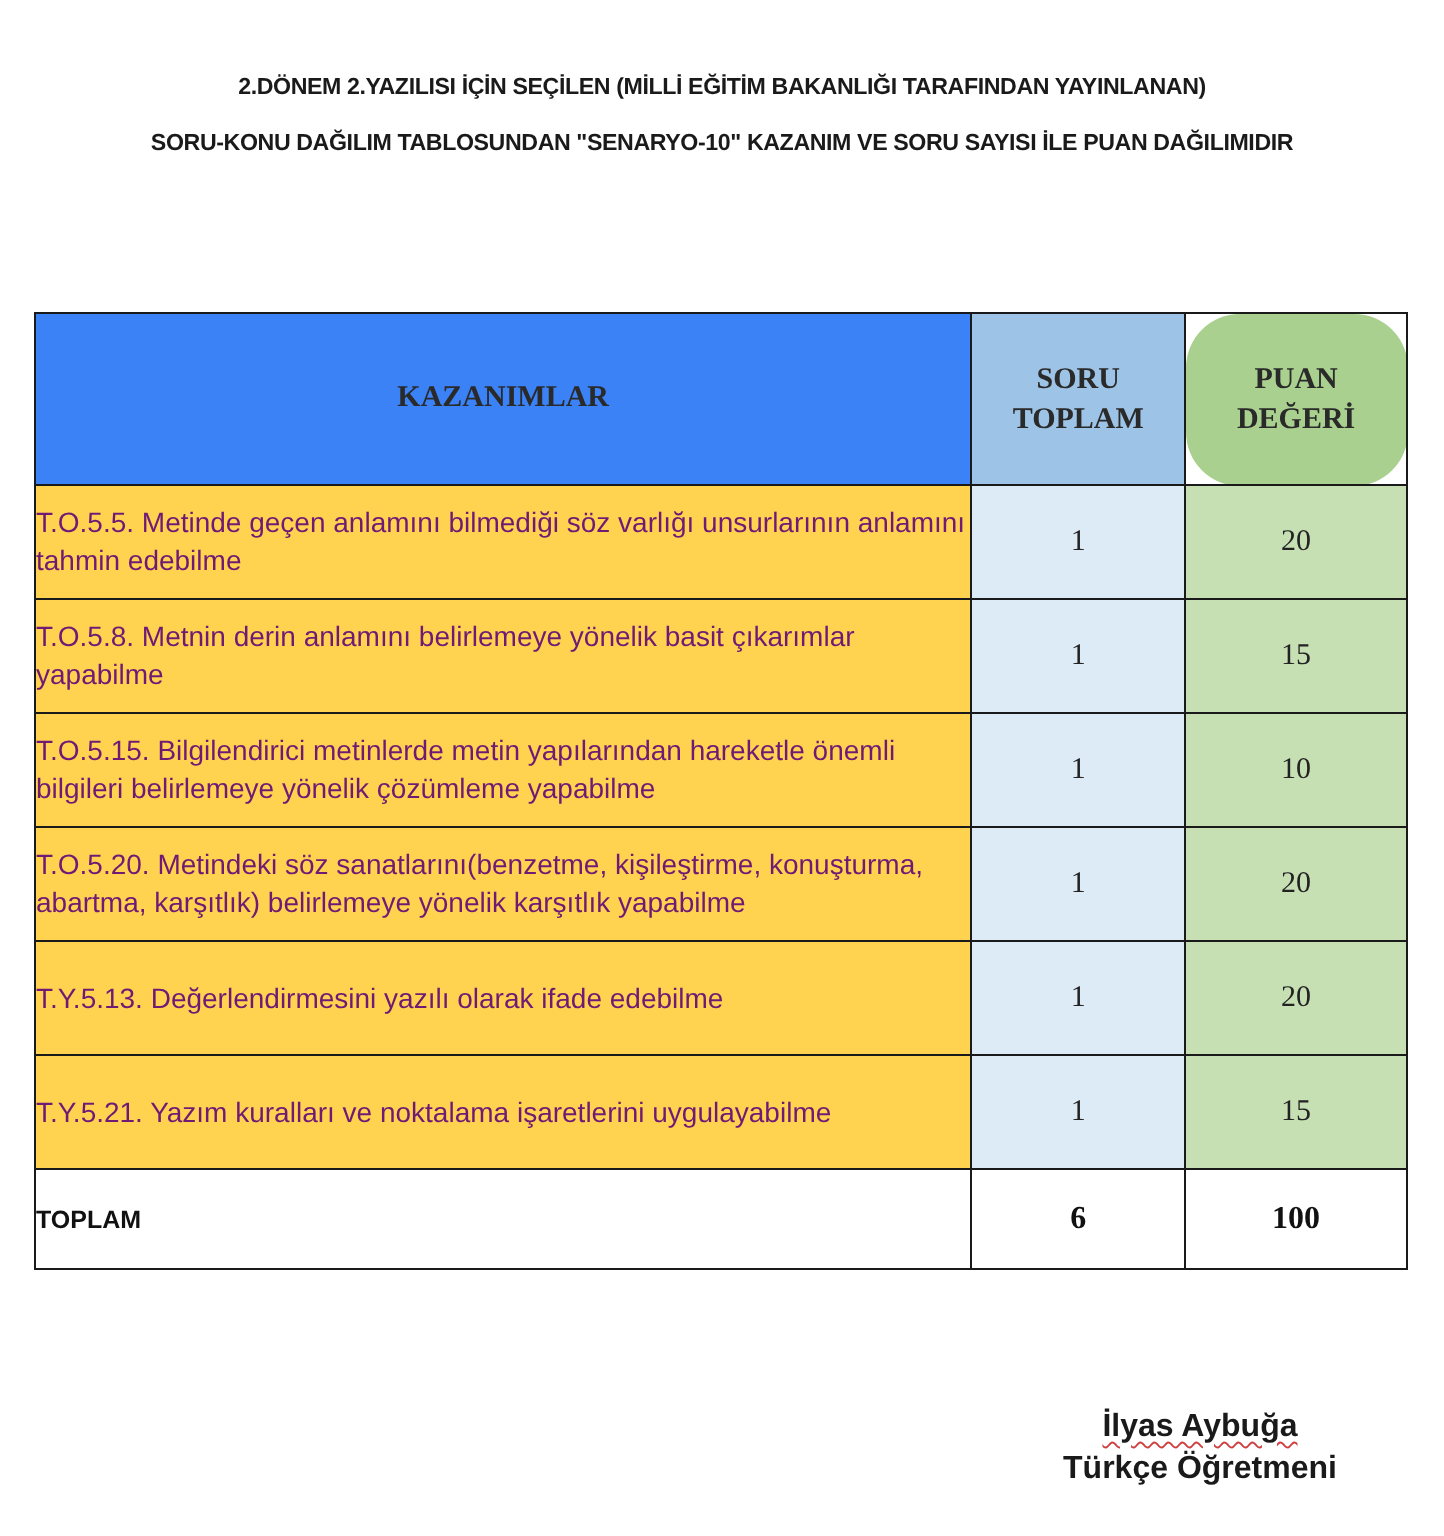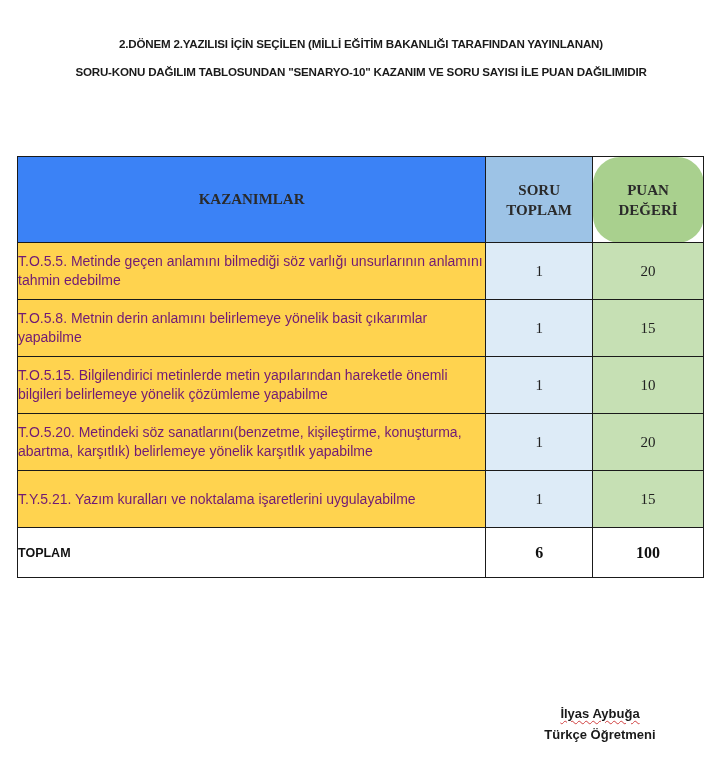--- a/index.html
+++ b/index.html
@@ -11,21 +11,21 @@
   col.c1 { width: 469px; } col.c2 { width: 107px; } col.c3 { width: 111px; }
   th.h-kaz { background: #3b82f6; height: 85px; font-family: "Liberation Serif", serif; font-weight: bold; font-size: 15px; color: #2a2a2a; text-align: center; }
   th.h-soru { background: #9dc3e6; font-family: "Liberation Serif", serif; font-weight: bold; font-size: 15px; color: #2a2a2a; text-align: center; line-height: 20px; }
   th.h-puan { background: #a9d08e; font-family: "Liberation Serif", serif; font-weight: bold; font-size: 15px; color: #2a2a2a; text-align: center; line-height: 20px; border-radius: 27px; }
   td.kaz { background: #ffd34f; height: 56px; padding: 0 6px; font-size: 14px; line-height: 19px; color: #701a75; vertical-align: middle; }
   td.soru { background: #ddebf7; text-align: center; font-family: "Liberation Serif", serif; font-size: 15px; color: #222; }
   td.puan { background: #c6e0b4; text-align: center; font-family: "Liberation Serif", serif; font-size: 15px; color: #222; }
   tr.total td { background: #ffffff; height: 49px; }
   td.total-label { padding: 0 6px; font-weight: bold; font-size: 12.5px; color: #111; }
   td.total-val { text-align: center; font-family: "Liberation Serif", serif; font-weight: bold; font-size: 16px; color: #111; }
-  .signature { position: absolute; left: 520px; top: 703px; width: 160px; text-align: center; font-weight: bold; font-size: 13px; line-height: 21px; color: #1a1a1a; }
+  .signature { position: absolute; left: 520px; top: 703px; width: 160px; text-align: center; font-weight: bold; font-size: 16px; line-height: 21px; color: #1a1a1a; }
   .signature .name { text-decoration: underline wavy #d04040; text-decoration-thickness: 1px; text-underline-offset: 2px; }
 </style>
 </head>
 <body>
 
 <div class="header">
   <div class="line">2.DÖNEM 2.YAZILISI İÇİN SEÇİLEN (MİLLİ EĞİTİM BAKANLIĞI TARAFINDAN YAYINLANAN)</div>
   <div class="line">SORU-KONU DAĞILIM TABLOSUNDAN "SENARYO-10" KAZANIM VE SORU SAYISI İLE PUAN DAĞILIMIDIR</div>
 </div>
 
@@ -55,20 +55,25 @@
     <td class="kaz">T.O.5.15. Bilgilendirici metinlerde metin yapılarından hareketle önemli bilgileri belirlemeye yönelik çözümleme yapabilme</td>
     <td class="soru">1</td>
     <td class="puan">10</td>
   </tr>
   <tr>
     <td class="kaz">T.O.5.20. Metindeki söz sanatlarını(benzetme, kişileştirme, konuşturma, abartma, karşıtlık) belirlemeye yönelik karşıtlık yapabilme</td>
     <td class="soru">1</td>
     <td class="puan">20</td>
   </tr>
   <tr>
+    <td class="kaz">T.Y.5.13. Değerlendirmesini yazılı olarak ifade edebilme</td>
+    <td class="soru">1</td>
+    <td class="puan">20</td>
+  </tr>
+  <tr>
     <td class="kaz">T.Y.5.21. Yazım kuralları ve noktalama işaretlerini uygulayabilme</td>
     <td class="soru">1</td>
     <td class="puan">15</td>
   </tr>
   <tr class="total">
     <td class="total-label">TOPLAM</td>
     <td class="total-val">6</td>
     <td class="total-val">100</td>
   </tr>
 </tbody>

